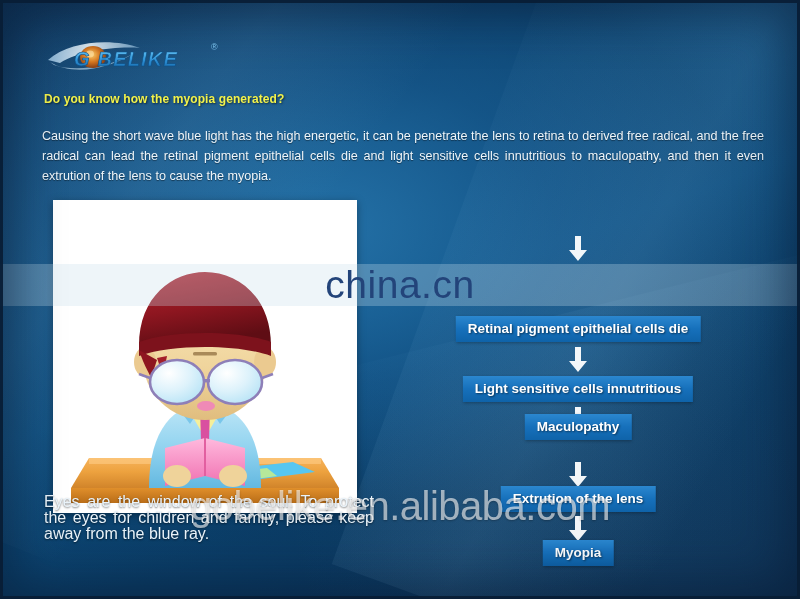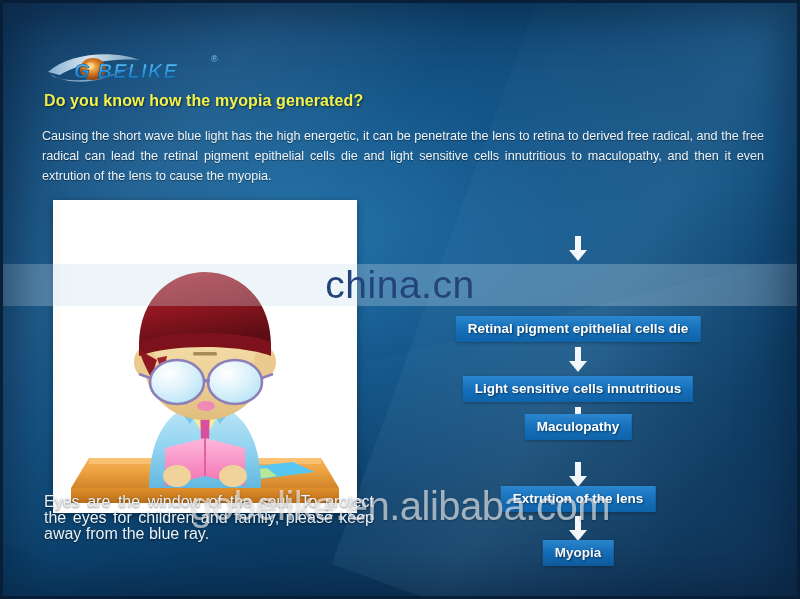--- a/index.html
+++ b/index.html
@@ -24,27 +24,27 @@
     position:absolute;pointer-events:none;z-index:2;
     background:linear-gradient(105deg, rgba(255,255,255,0) 0%, rgba(160,210,240,0.10) 45%, rgba(255,255,255,0) 70%);
   }
   .sheen.a{left:-60px;top:-180px;width:460px;height:760px;transform:rotate(22deg);}
   .sheen.b{left:470px;top:-220px;width:520px;height:900px;transform:rotate(20deg);
     background:linear-gradient(100deg, rgba(255,255,255,0) 0%, rgba(150,205,240,0.13) 40%, rgba(255,255,255,0) 66%);}
   .sheen.c{left:300px;top:300px;width:700px;height:520px;transform:rotate(-14deg);
     background:linear-gradient(90deg, rgba(255,255,255,0) 0%, rgba(120,185,225,0.07) 50%, rgba(255,255,255,0) 100%);}
 
   
-  #logo{position:absolute;left:44px;top:48px;width:200px;height:38px;z-index:10;}
+  #logo{position:absolute;left:44px;top:36px;width:200px;height:38px;z-index:10;}
   #logo svg{display:block;}
 
   
   #headline{
     position:absolute;left:44px;top:92px;z-index:10;
-    font-size:16px;font-weight:bold;color:#f2f24a;letter-spacing:.1px;
+    font-size:12px;font-weight:bold;color:#f2f24a;letter-spacing:.1px;
     text-shadow:1px 1px 2px rgba(0,0,0,.55);
     white-space:nowrap;
   }
   
   #para{
     position:absolute;left:42px;top:126px;width:722px;z-index:10;
     font-size:12.6px;line-height:20px;color:#eef6fb;
     text-align:justify;text-shadow:0 1px 1px rgba(0,0,0,.45);
   }
 

